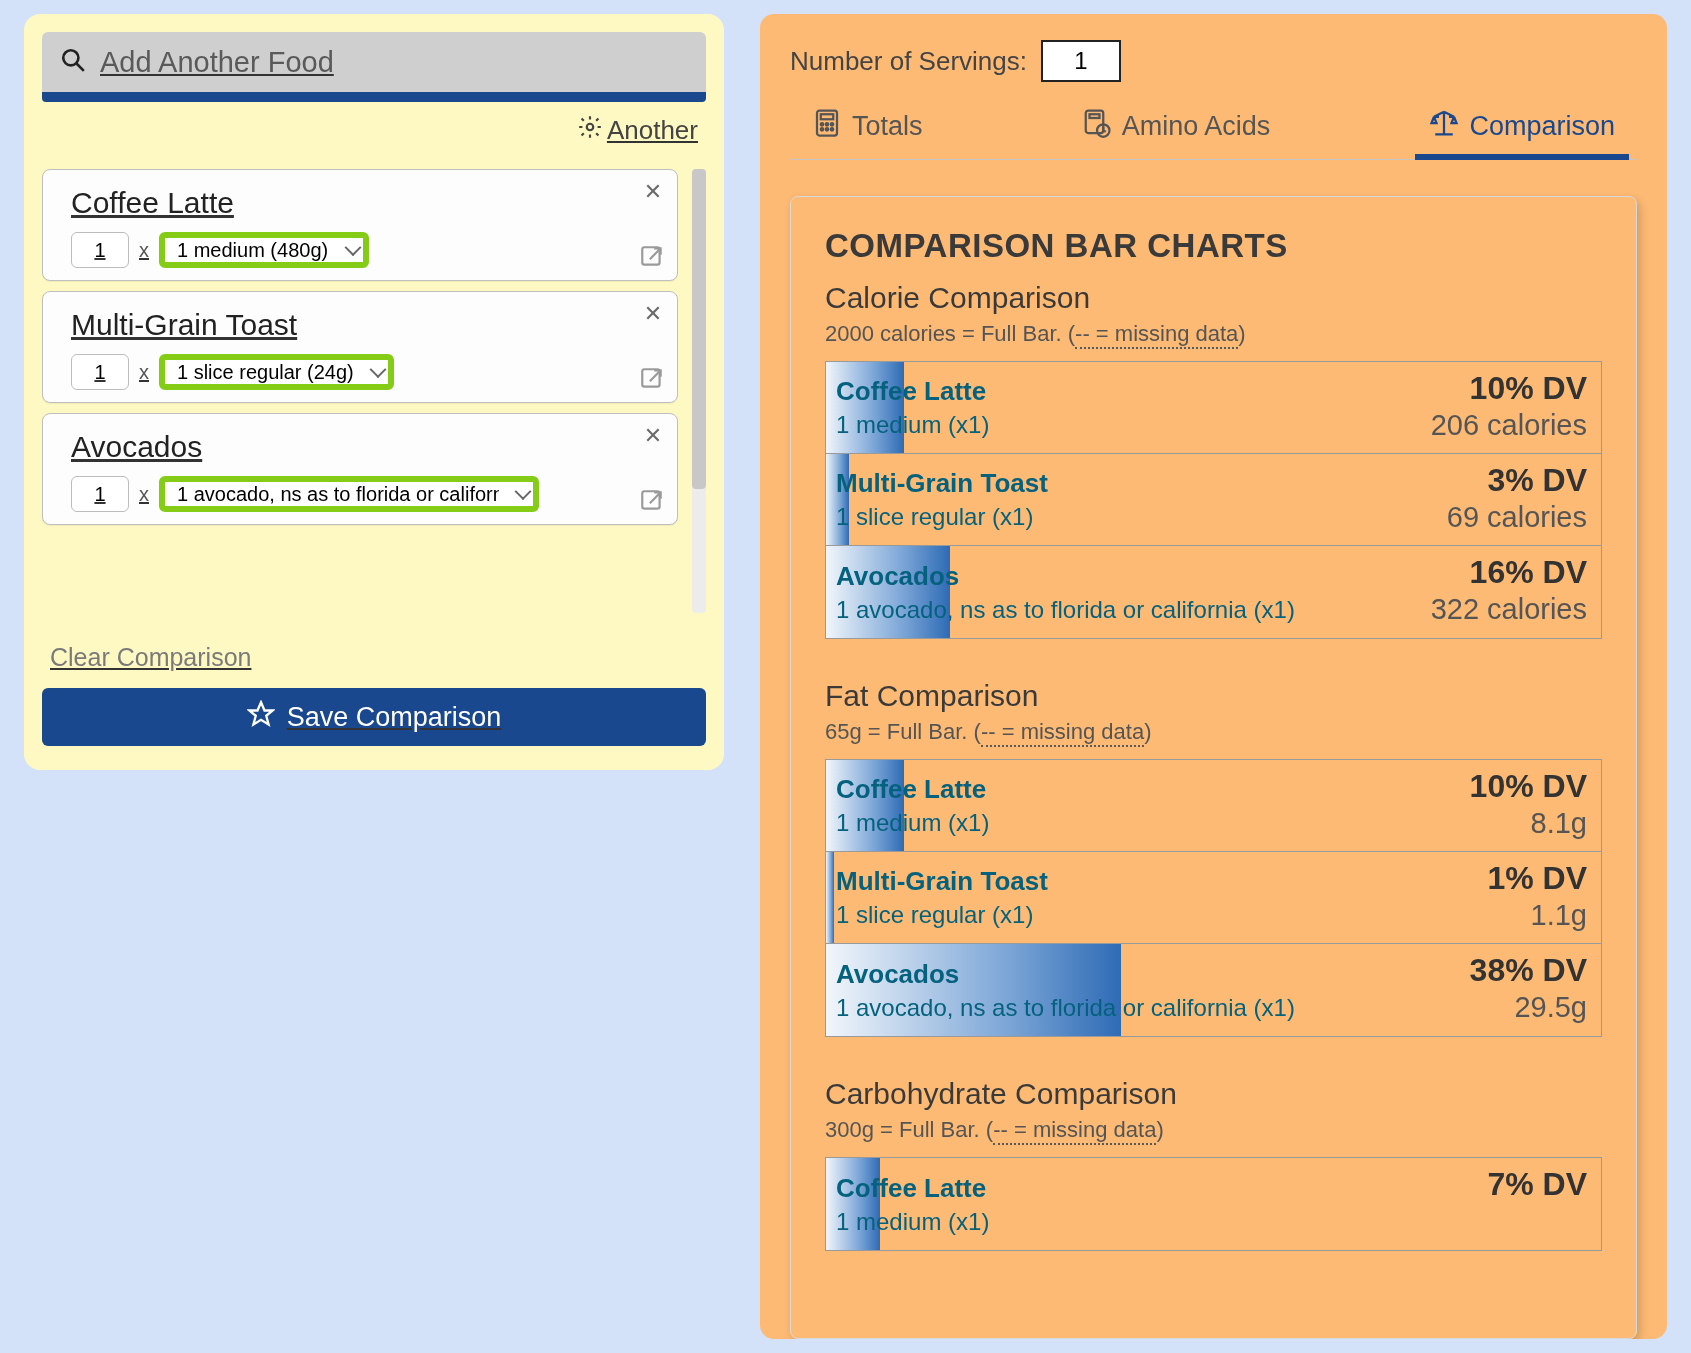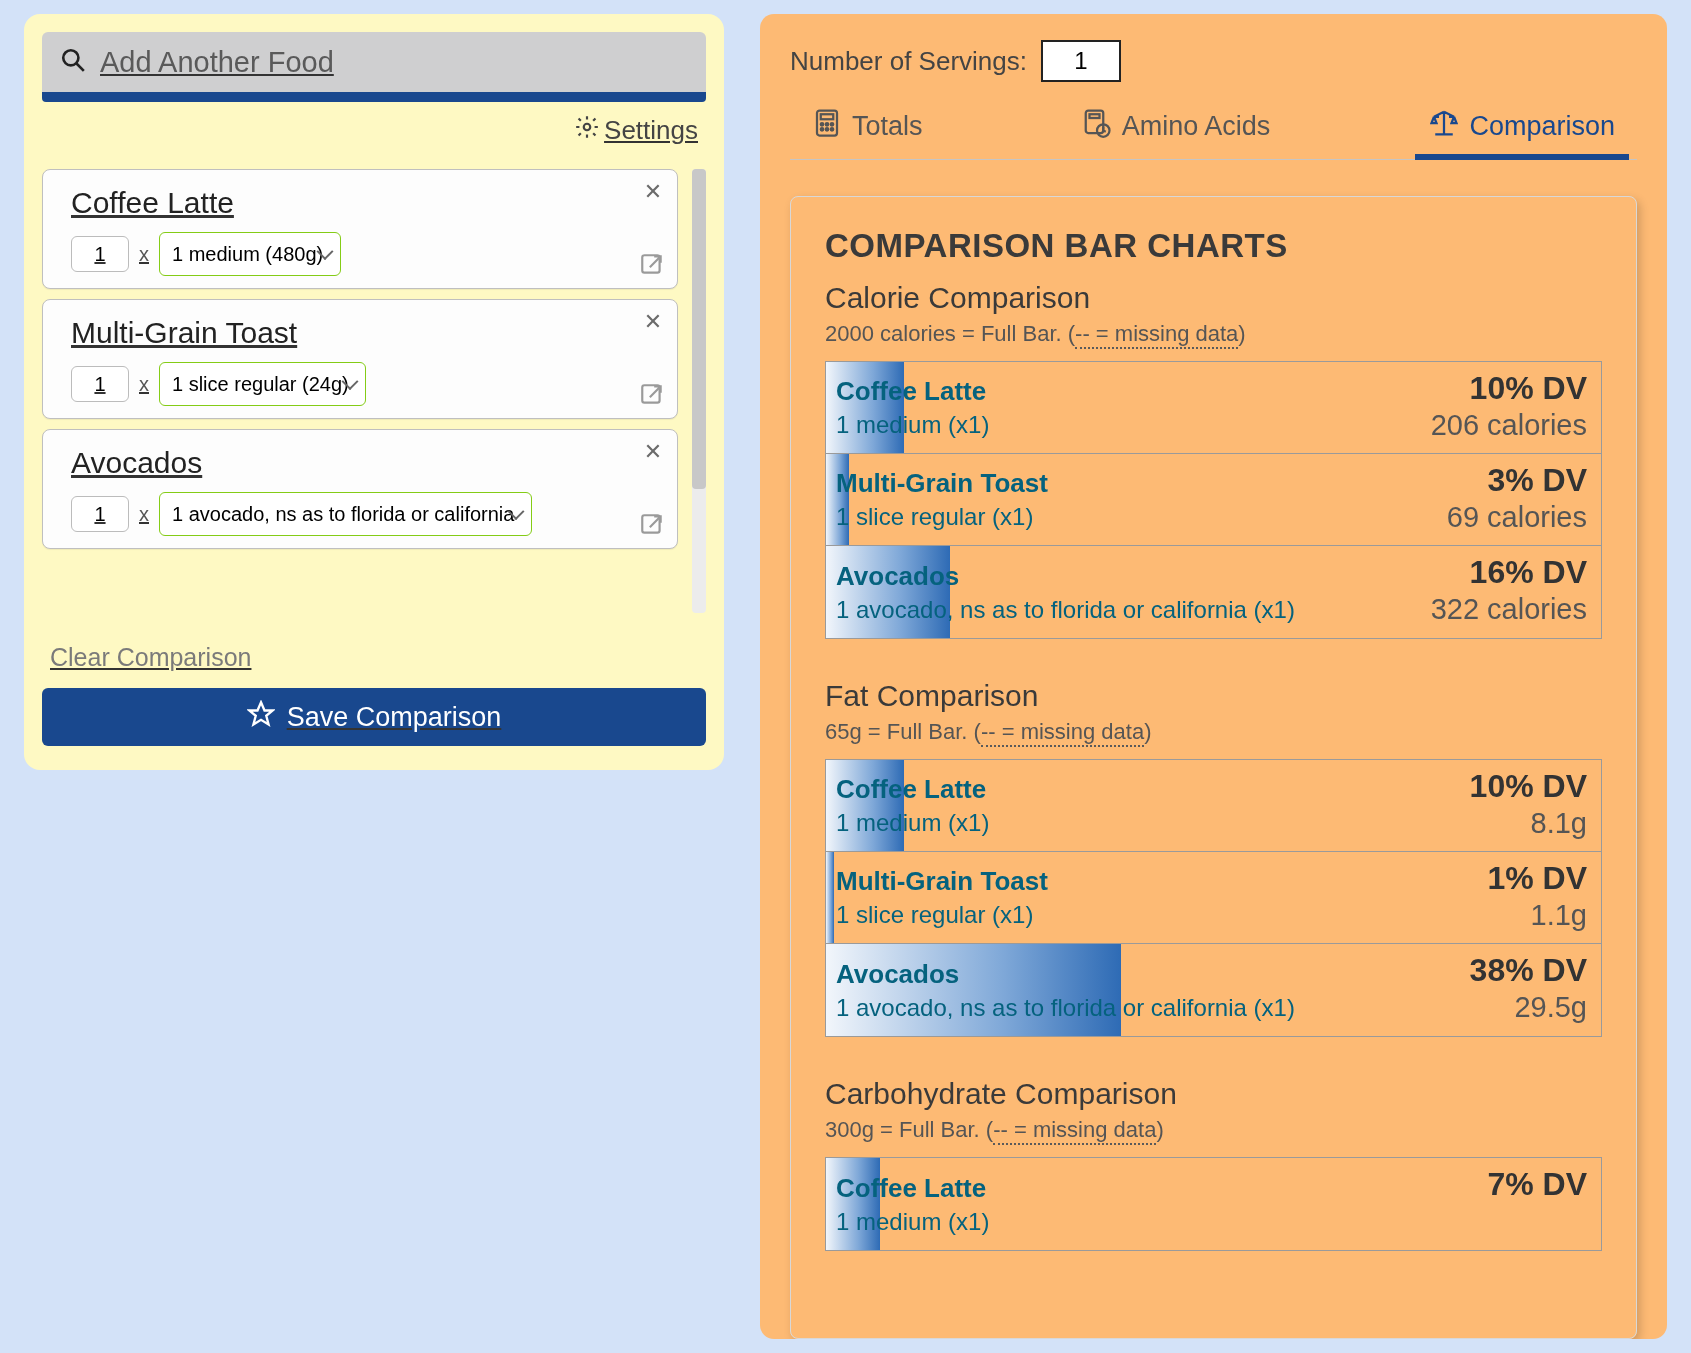--- a/index.html
+++ b/index.html
@@ -131,24 +131,24 @@
   .qty-input {
     width: 58px;
     height: 36px;
     border: 1px solid #bcbcbc;
     border-radius: 6px;
     text-align: center;
     font-size: 20px;
   }
   .qty-x { font-size: 20px; color: #555; }
   .serving-select {
-    height: 44px;
-    border: 1px solid #84cc16;
+    height: 36px;
+    border: 6px solid #84cc16;
     border-radius: 6px;
-    padding: 0 16px 0 12px;
+    padding: 0 34px 0 12px;
     font-size: 20px;
     background: #fff;
     appearance: none;
     position: relative;
   }
   .select-wrap { position: relative; display: inline-block; }
   .select-wrap::after {
     content: "";
     position: absolute;
     right: 10px;
@@ -358,21 +358,21 @@
   <div class="search-underline"></div>
 
   <div class="settings-row">
     <button class="settings-btn">
       <span>
         <svg viewBox="0 0 24 24" fill="none" stroke="#444" stroke-width="2">
           <circle cx="12" cy="12" r="3"></circle>
           <path d="M12 2v3M12 19v3M4.2 4.2l2.1 2.1M17.7 17.7l2.1 2.1M2 12h3M19 12h3M4.2 19.8l2.1-2.1M17.7 6.3l2.1-2.1"></path>
         </svg>
       </span>
-      <span>Settings</span>
+      <span>Another</span>
     </button>
   </div>
 
   <div class="food-list">
     <div class="food-items">
 
       <div class="food-card">
         <button class="food-card-close">✕</button>
         <div class="food-card-title">Coffee Latte</div>
         <div class="food-card-row">

